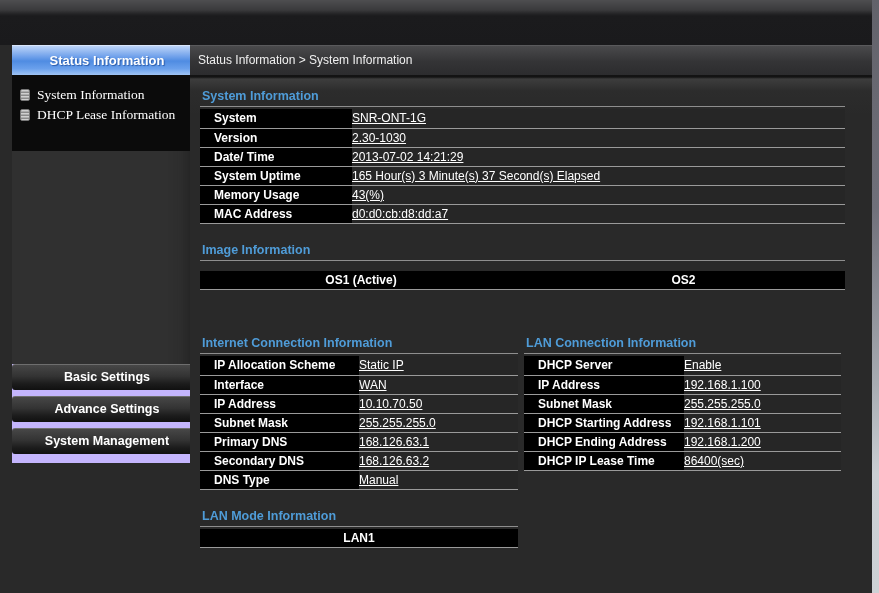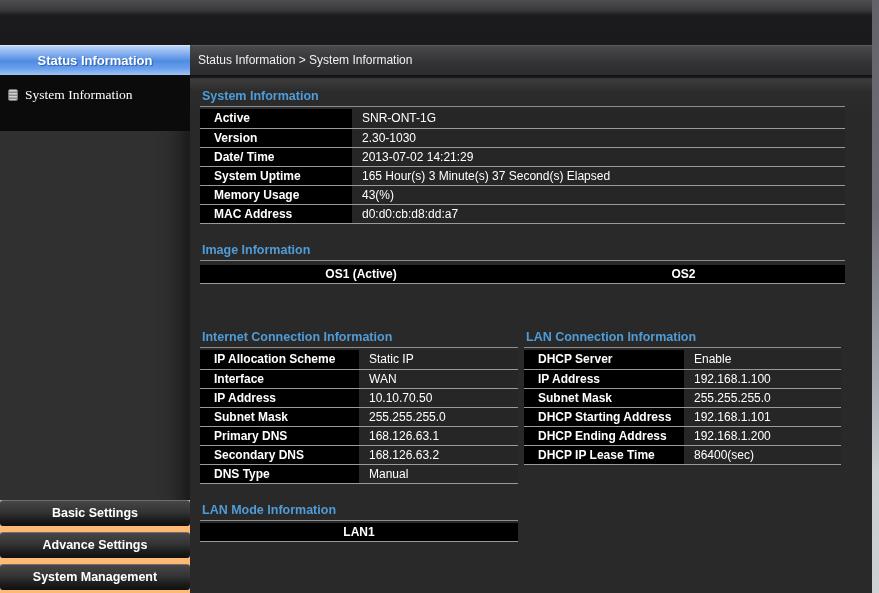--- a/index.html
+++ b/index.html
@@ -21,22 +21,22 @@
 
   
   .right-strip {
     position: absolute; top: 0; right: 0;
     width: 7px; height: 593px;
     background: linear-gradient(180deg, #62626a 0%, #70707a 35%, #a8acb2 65%, #caced3 80%, #cdd1d5 100%);
   }
 
   
   .sidebar {
-    position: absolute; top: 45px; left: 0;
-    width: 190px; height: 548px;
+    position: absolute; top: 45px; left: 12px;
+    width: 190px; height: 418px;
     background: #303030;
     box-shadow: inset -26px 0 20px -16px #191919;
   }
   .side-active {
     height: 30px;
     line-height: 29px;
     text-align: center;
     font-size: 13px; font-weight: bold;
     color: #fff;
     text-shadow: 1px 1px 1px #2a5aa8;
@@ -60,22 +60,22 @@
     width: 10px; height: 12px;
     margin-right: 7px;
     flex: 0 0 auto;
     border: 1px solid #777;
     border-radius: 2px;
     background:
       repeating-linear-gradient(180deg, #cfcfcf 0px, #cfcfcf 1px, #8a8a8a 2px, #8a8a8a 3px);
   }
   .side-buttons {
     position: absolute; bottom: 0; left: 0; right: 0;
-    background: #fdba74;
-    padding-bottom: 3px;
+    background: #c4b5fd;
+    padding-bottom: 9px;
   }
   .side-btn {
     height: 26px;
     line-height: 25px;
     margin-bottom: 6px;
     text-align: center;
     font-size: 12.5px; font-weight: bold;
     color: #fff;
     border-radius: 3px;
     border-top: 1px solid #6e6e6e;
@@ -118,32 +118,32 @@
     white-space: nowrap;
     overflow: hidden;
   }
   td.k {
     background: #000;
     font-weight: bold;
     padding-left: 14px;
   }
   td.v {
     background: #262626;
-    padding-left: 10px;
+    text-decoration: underline;
   }
   td.hdr {
     background: #000;
     font-weight: bold;
     text-align: center;
   }
   td.plain { padding-left: 14px; }
   td.center { text-align: center; }
 
   .tbl-sys { width: 645px; margin-top: 2px; }
-  .tbl-img { width: 645px; margin-top: 4px; }
+  .tbl-img { width: 645px; margin-top: 10px; }
   .sec { margin-bottom: 18px; }
   .two-col { display: flex; align-items: flex-start; margin-top: 45px; }
   .col-left  { width: 318px; margin-right: 6px; }
   .col-right { width: 317px; }
   .tbl-inet { width: 318px; margin-top: 2px; }
   .tbl-lan  { width: 317px; margin-top: 2px; }
   .tbl-mode { width: 318px; margin-top: 2px; }
   .w-sys-k { width: 152px; }
   .w-inet-k { width: 147px; }
   .w-lan-k { width: 160px; }
@@ -154,39 +154,43 @@
 <div class="banner"></div>
 
 <div class="sidebar">
   <div class="side-active">Status Information</div>
 
   <div class="menu-panel">
     <div class="menu-item">
       <span class="doc-icon"></span>
       <span>System Information</span>
     </div>
+    <div class="menu-item">
+      <span class="doc-icon"></span>
+      <span>DHCP Lease Information</span>
+    </div>
   </div>
 
   <div class="side-buttons">
     <div class="side-btn">Basic Settings</div>
     <div class="side-btn">Advance Settings</div>
     <div class="side-btn">System Management</div>
   </div>
 </div>
 
 <div class="breadcrumb-bar">Status Information &gt; System Information</div>
 
 <div class="content">
 
   <div class="sec">
     <div class="section-title" style="width:645px">System Information</div>
     <table class="tbl-sys">
       <tbody>
           <tr>
-        <td class="k w-sys-k">Active</td>
+        <td class="k w-sys-k">System</td>
         <td class="v">SNR-ONT-1G</td>
       </tr>
       <tr>
         <td class="k">Version</td>
         <td class="v">2.30-1030</td>
       </tr>
       <tr>
         <td class="k">Date/ Time</td>
         <td class="v">2013-07-02 14:21:29</td>
       </tr>

